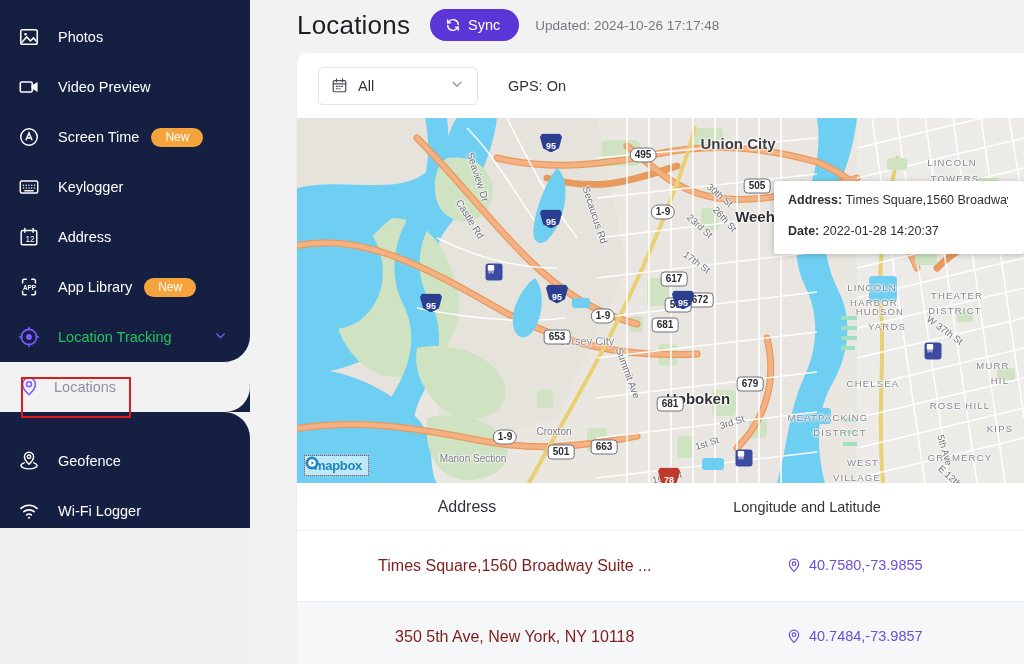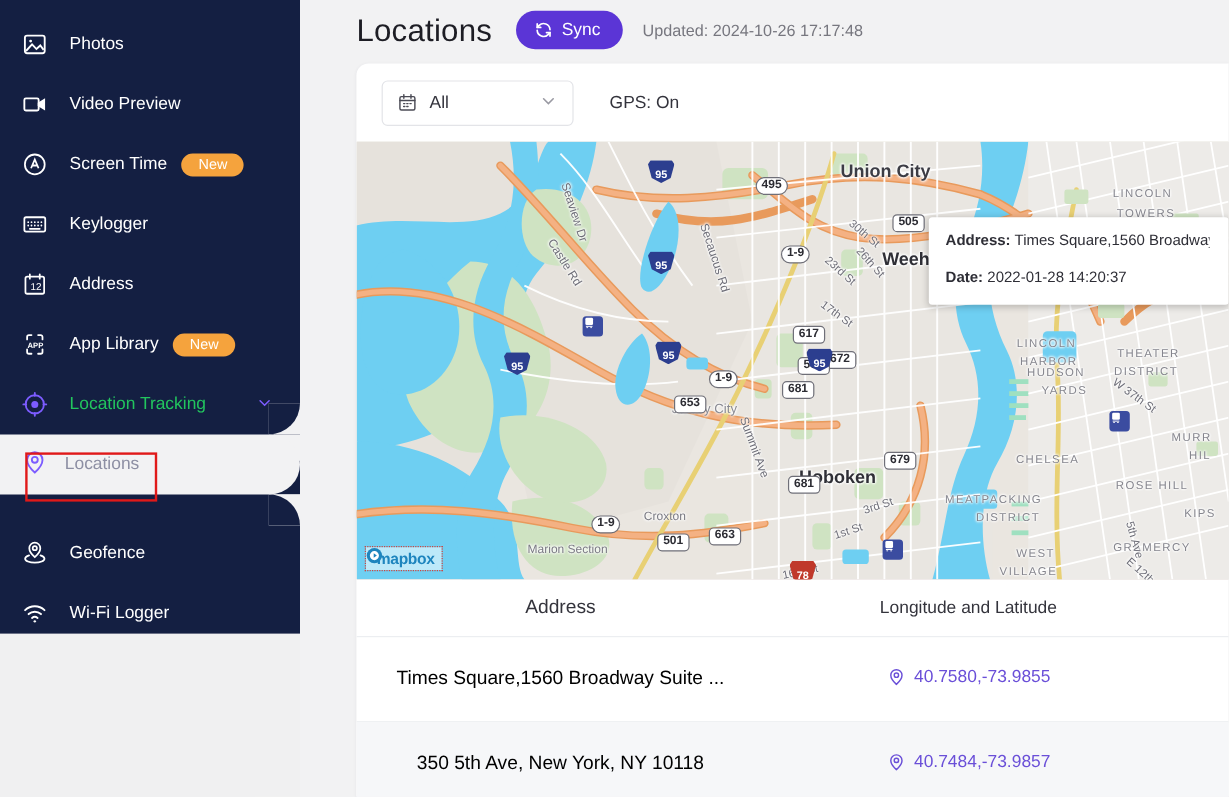--- a/index.html
+++ b/index.html
@@ -180,21 +180,21 @@
   .popup b { font-weight: 700; }
 
   
   .tbl { width: 727px; }
   .tbl-head { display: flex; height: 48px; align-items: center; border-bottom: 1px solid #eceef1; }
   .tbl-row  { display: flex; height: 71px; align-items: center; border-bottom: 1px solid #eceef1; }
   .tbl-row.alt { background: #f6f7f9; }
   .col-addr  { width: 340px; text-align: center; font-size: 16px; }
   .col-coord { width: 340px; text-align: center; font-size: 14.5px; }
   .tbl-head .col-addr, .tbl-head .col-coord { color: #34343c; }
-  .tbl-row .col-addr { color: #000000; }
+  .tbl-row .col-addr { color: #7f1d1d; margin-left: 48px; }
   .coord-cell { display: inline-flex; align-items: center; gap: 7px; color: #6a4fd8; }
 </style>
 </head>
 <body>
 
 <div class="app">
 
   <nav class="sidebar">
 
     <div class="nav-item" style="margin-top:12px">
@@ -541,21 +541,21 @@
           </div>
         <div id="route-shields">
             <div class="shield oval" style="left: 346px; top: 37px; transform: translate(-50%, -50%);">495</div>
             <div class="shield" style="left: 460px; top: 68px; transform: translate(-50%, -50%);">505</div>
             <div class="shield oval" style="left: 366px; top: 94px; transform: translate(-50%, -50%);">1-9</div>
             <div class="shield" style="left: 377px; top: 161px; transform: translate(-50%, -50%);">617</div>
             <div class="shield" style="left: 403px; top: 182px; transform: translate(-50%, -50%);">672</div>
             <div class="shield" style="left: 381px; top: 187px; transform: translate(-50%, -50%);">501</div>
             <div class="shield" style="left: 368px; top: 207px; transform: translate(-50%, -50%);">681</div>
             <div class="shield oval" style="left: 306px; top: 198px; transform: translate(-50%, -50%);">1-9</div>
-            <div class="shield" style="left: 278px; top: 219px; transform: translate(-50%, -50%);">653</div>
+            <div class="shield" style="left: 260px; top: 219px; transform: translate(-50%, -50%);">653</div>
             <div class="shield oval" style="left: 208px; top: 319px; transform: translate(-50%, -50%);">1-9</div>
             <div class="shield" style="left: 264px; top: 334px; transform: translate(-50%, -50%);">501</div>
             <div class="shield" style="left: 307px; top: 329px; transform: translate(-50%, -50%);">663</div>
             <div class="shield" style="left: 373px; top: 286px; transform: translate(-50%, -50%);">681</div>
             <div class="shield" style="left: 453px; top: 266px; transform: translate(-50%, -50%);">679</div>
           </div>
         <div id="interstate-shields">
             <div class="shield-i" style="left: 254px; top: 25px; transform: translate(-50%, -50%);">95</div>
             <div class="shield-i" style="left: 254px; top: 101px; transform: translate(-50%, -50%);">95</div>
             <div class="shield-i" style="left: 260px; top: 176px; transform: translate(-50%, -50%);">95</div>

